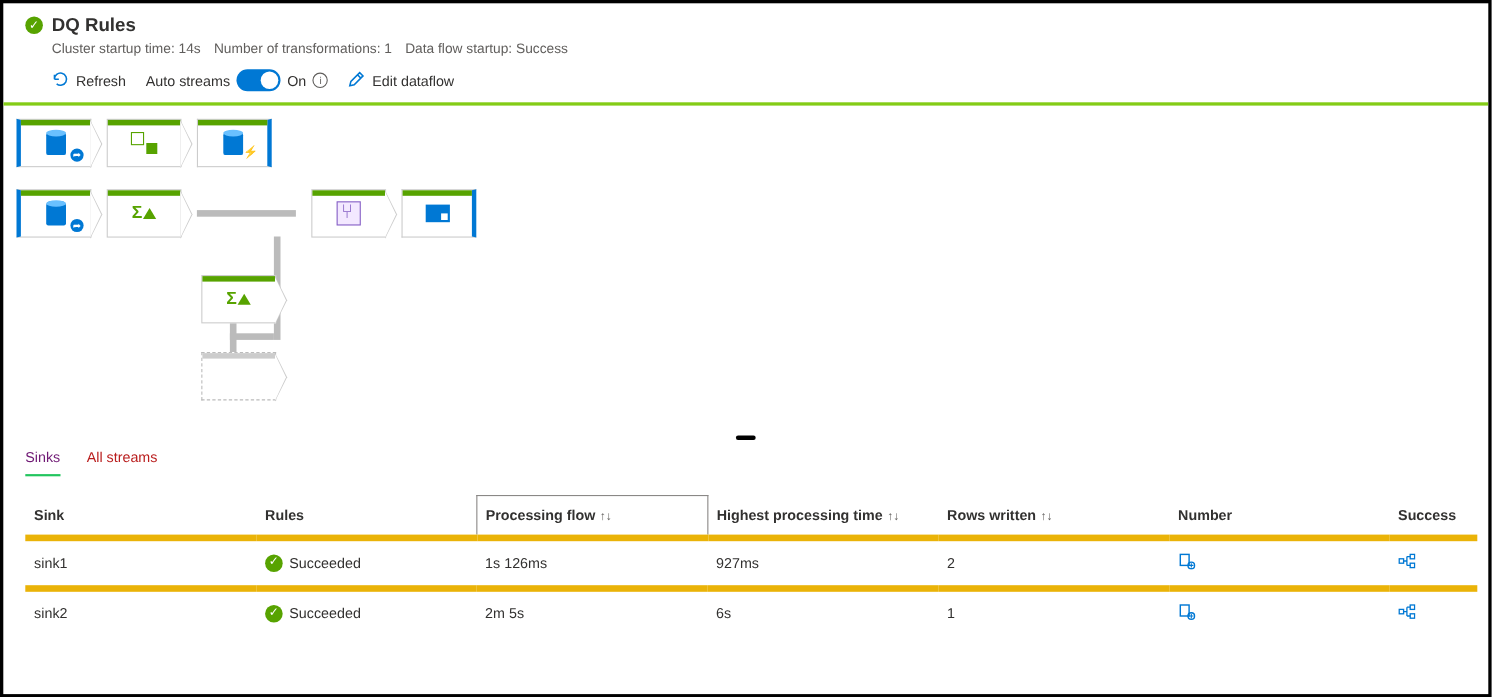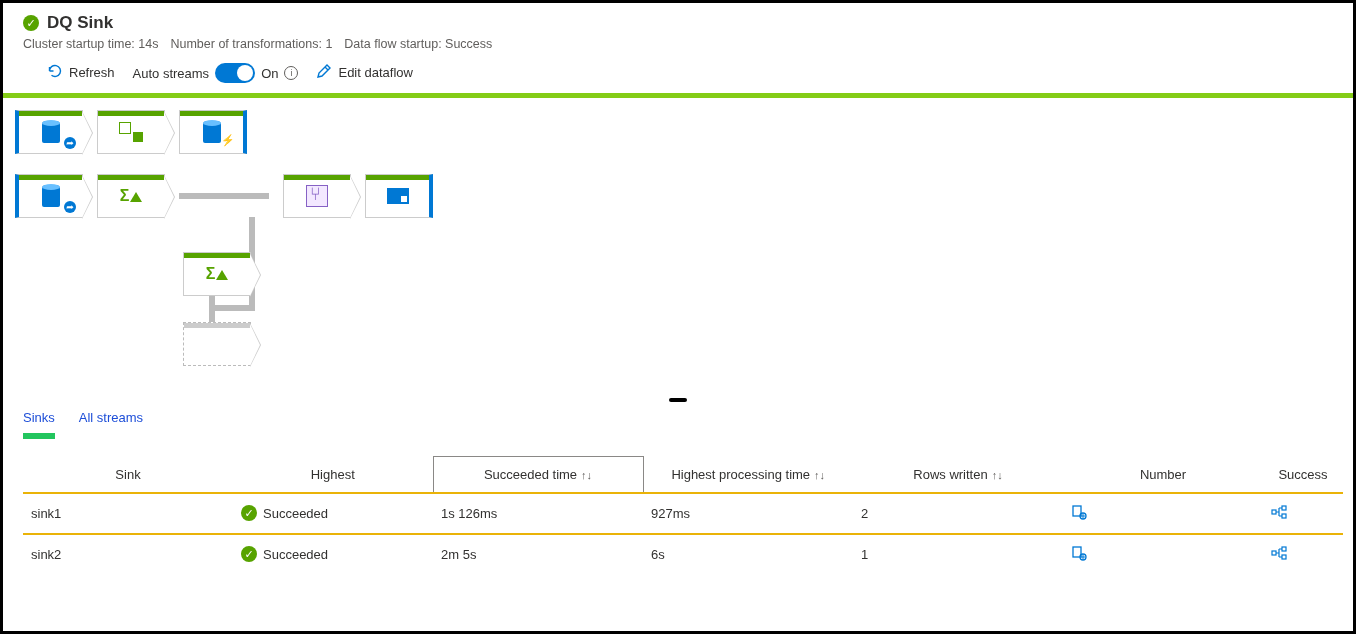--- a/index.html
+++ b/index.html
@@ -39,34 +39,35 @@
     background: #57A300;
     display: inline-flex;
     align-items: center;
     justify-content: center;
     color: #fff;
     font-size: 11px;
     line-height: 1;
   }
   .status-line {
     margin-top: 4px;
+    margin-left: 24px;
     font-size: 12.5px;
     color: #605e5c;
     display: flex;
     gap: 12px;
   }
   .status-line span { white-space: nowrap; }
 
   
   .toolbar {
     display: flex;
-    align-items: flex-start;
+    align-items: flex-end;
     gap: 18px;
     padding: 8px 20px 10px 44px;
-    border-bottom: 5px solid #84cc16;
+    border-bottom: 3px solid #84cc16;
   }
   .toolbar-item {
     display: flex;
     align-items: center;
     gap: 6px;
     color: #323130;
     cursor: pointer;
     font-size: 13px;
   }
   .blue-icon { color: #0078d4; }
@@ -162,37 +163,37 @@
   
   .splitter{
     height:4px;background:#000;width:18px;margin:0 auto;border-radius:2px;
   }
 
   
   .tabs {
     display:flex;gap:24px;padding:0 20px;border-bottom:1px solid transparent;
   }
   .tab{
-    padding:8px 0;font-size:13px;color:#1d4ed8;cursor:pointer;
-  }
-  .tab.active{color:#1d4ed8;border-bottom:6px solid #22c55e;font-weight:400;}
+    padding:8px 0;font-size:13px;color:#b91c1c;cursor:pointer;
+  }
+  .tab.active{color:#701a75;border-bottom:2px solid #22c55e;font-weight:400;}
 
   
   .table-wrap{padding:16px 20px 0 20px;}
   table{width:100%;border-collapse:collapse;table-layout:fixed;}
   th{
-    text-align:center;font-weight:400;color:#323130;font-size:13px;
+    text-align:left;font-weight:700;color:#323130;font-size:13px;
     padding:10px 8px;white-space:nowrap;
   }
   th.proc{
     border:1px solid #8a8886;padding:8px 8px;
   }
   .sort-icn{color:#605e5c;font-size:11px;margin-left:4px;}
   td{
-    padding:10px 8px;border-top:2px solid #eab308;font-size:13px;color:#323130;
+    padding:10px 8px;border-top:6px solid #eab308;font-size:13px;color:#323130;
   }
   .status-cell{display:flex;align-items:center;gap:6px;}
   .link-icn{color:#0078d4;cursor:pointer;font-size:15px;}
   col.c1{width:210px;}
   col.c2{width:200px;}
   col.c3{width:210px;}
   col.c4{width:210px;}
   col.c5{width:210px;}
   col.c6{width:200px;}
   col.c7{width:80px;}
@@ -202,21 +203,21 @@
   .hconn{position:absolute;background:#bbb;height:6px;}
 </style>
 </head>
 <body>
 
 <div class="frame">
 
   <div class="header">
     <div class="title-row">
       <span class="success-icon">✓</span>
-      <span class="title-text">DQ Sink</span>
+      <span class="title-text">DQ Rules</span>
     </div>
     <div class="status-line">
       <span>Cluster startup time: 14s</span>
       <span>Number of transformations: 1</span>
       <span>Data flow startup: Success</span>
     </div>
   </div>
 
   <div class="toolbar">
     <div class="toolbar-item">
@@ -315,23 +316,23 @@
           <col class="c2">
           <col class="c3">
           <col class="c4">
           <col class="c5">
           <col class="c6">
           <col class="c7">
       </colgroup>
       <thead>
         <tr>
           <th>Sink</th>
-          <th>Highest</th>
+          <th>Rules</th>
           <th class="proc">
-            <span>Succeeded time</span><span class="sort-icn">↑↓</span>
+            <span>Processing flow</span><span class="sort-icn">↑↓</span>
           </th>
           <th>
             <span>Highest processing time</span><span class="sort-icn">↑↓</span>
           </th>
           <th>
             <span>Rows written</span><span class="sort-icn">↑↓</span>
           </th>
           <th>Number</th>
           <th>Success</th>
         </tr>

